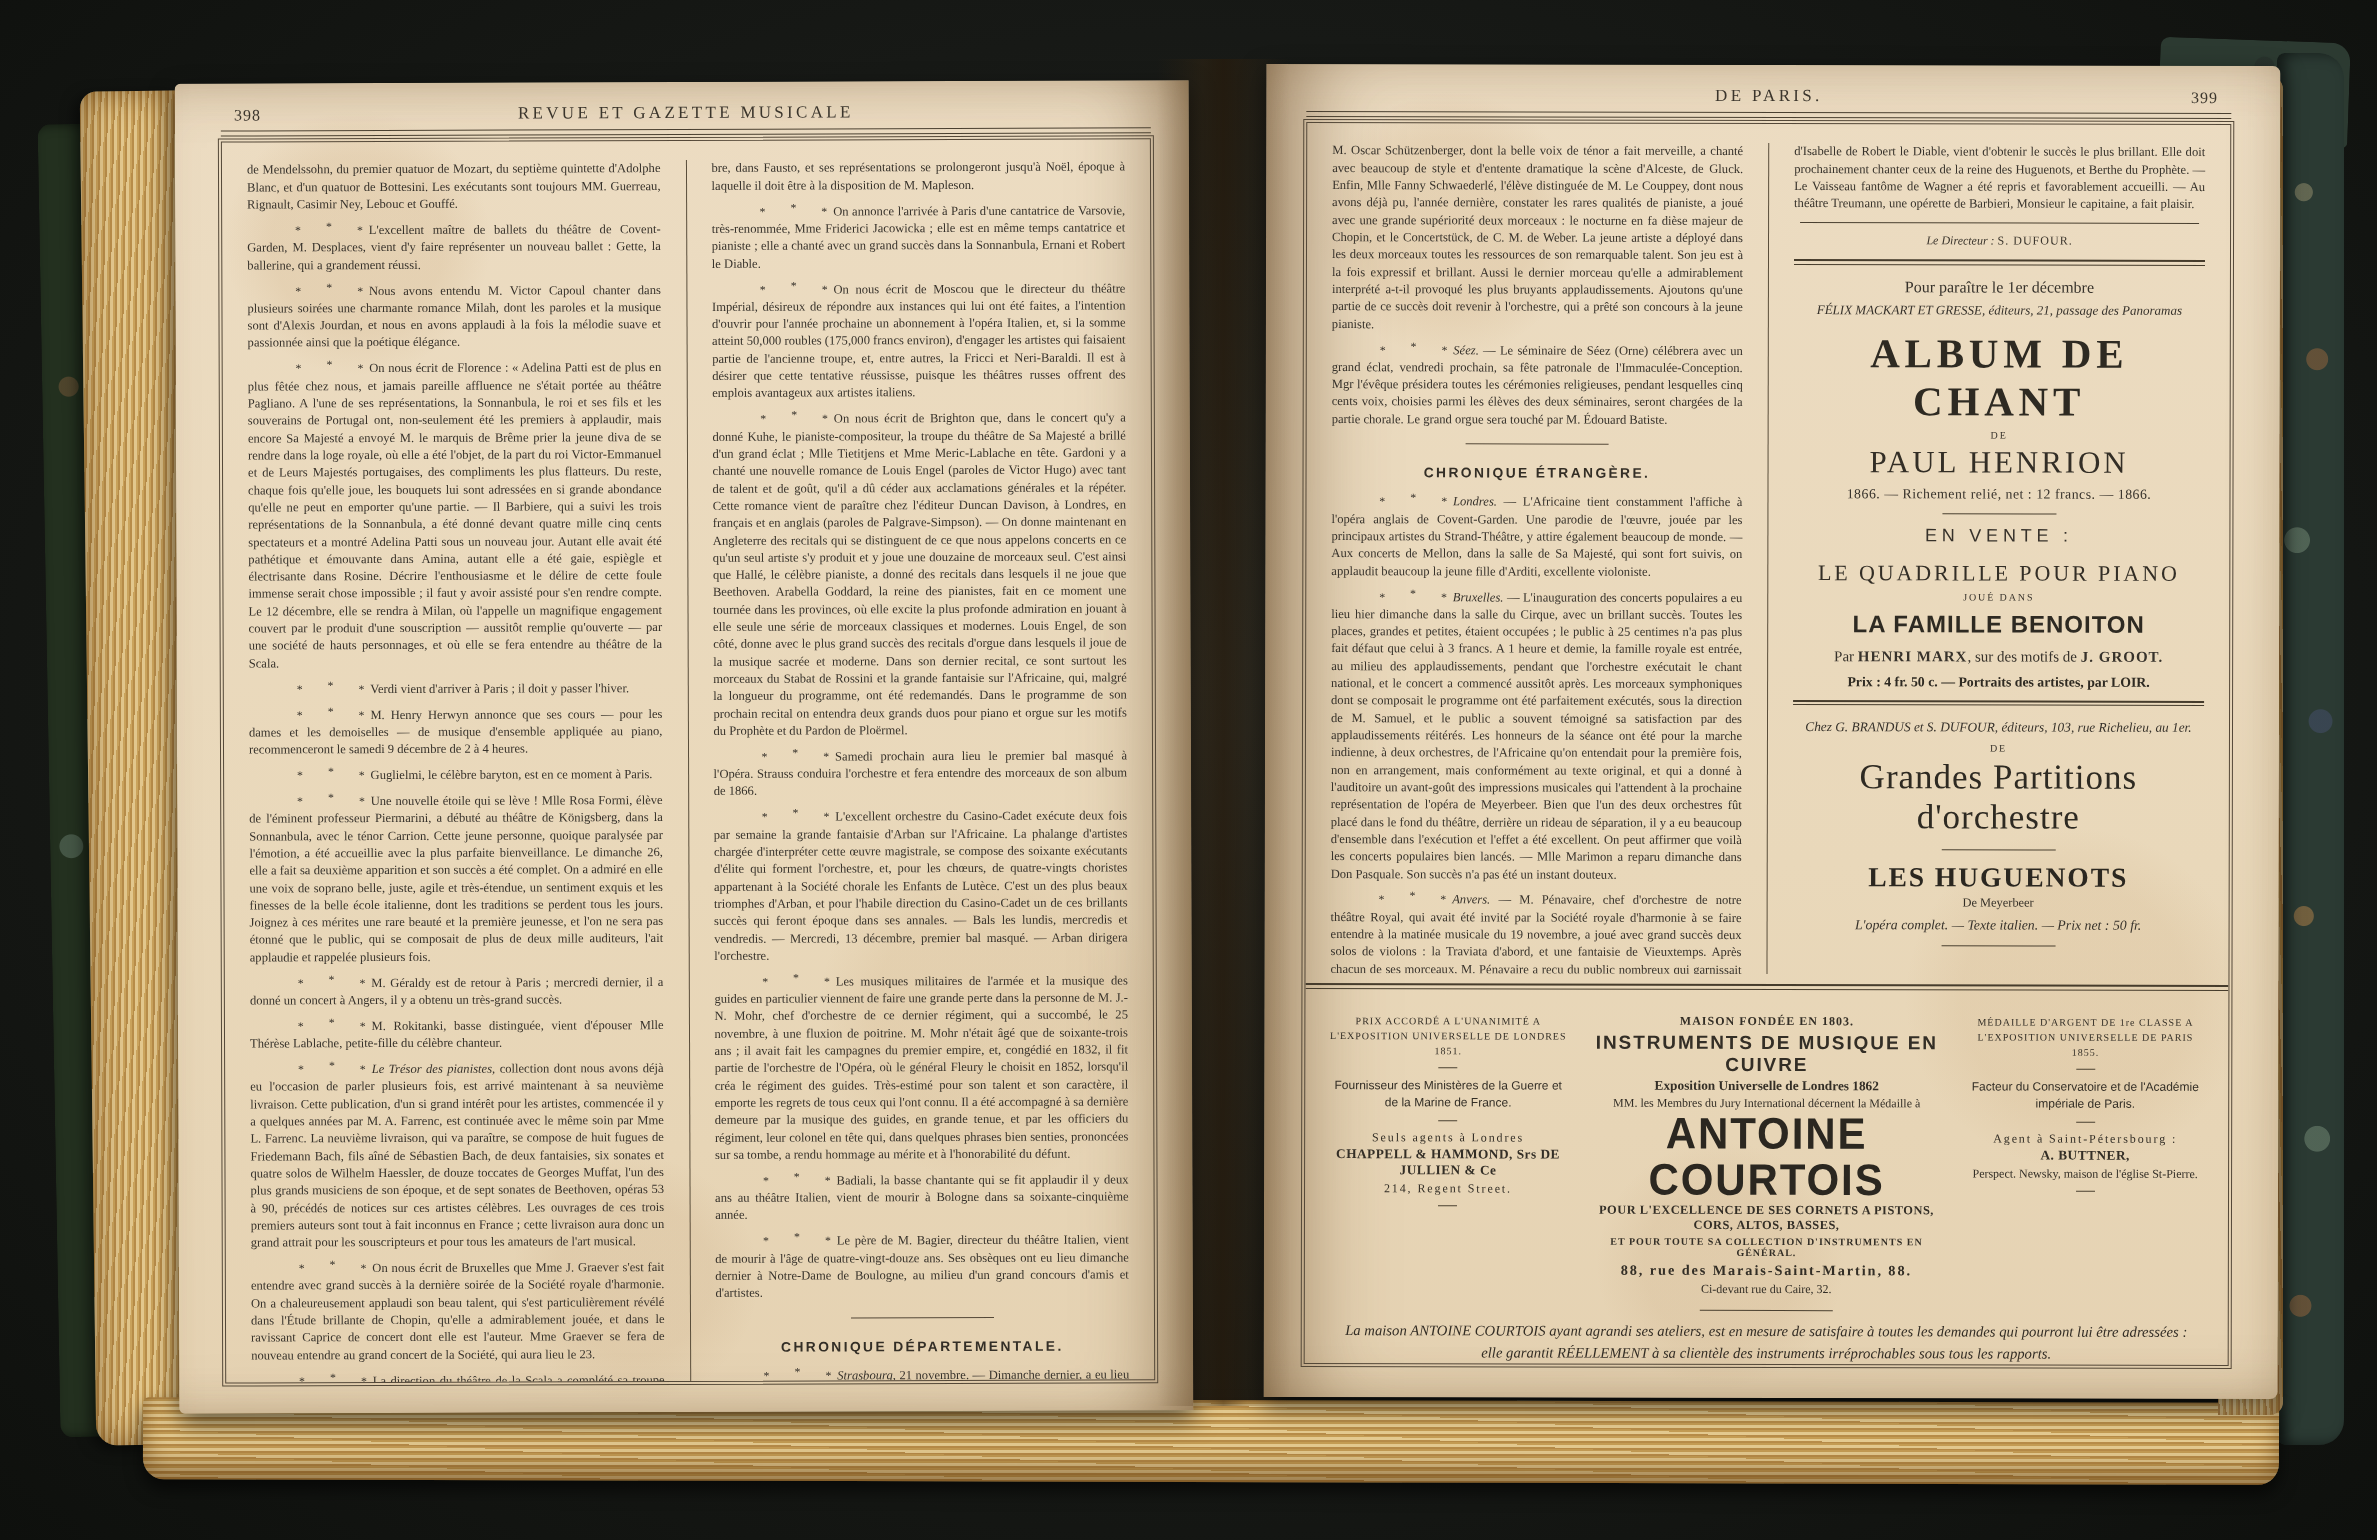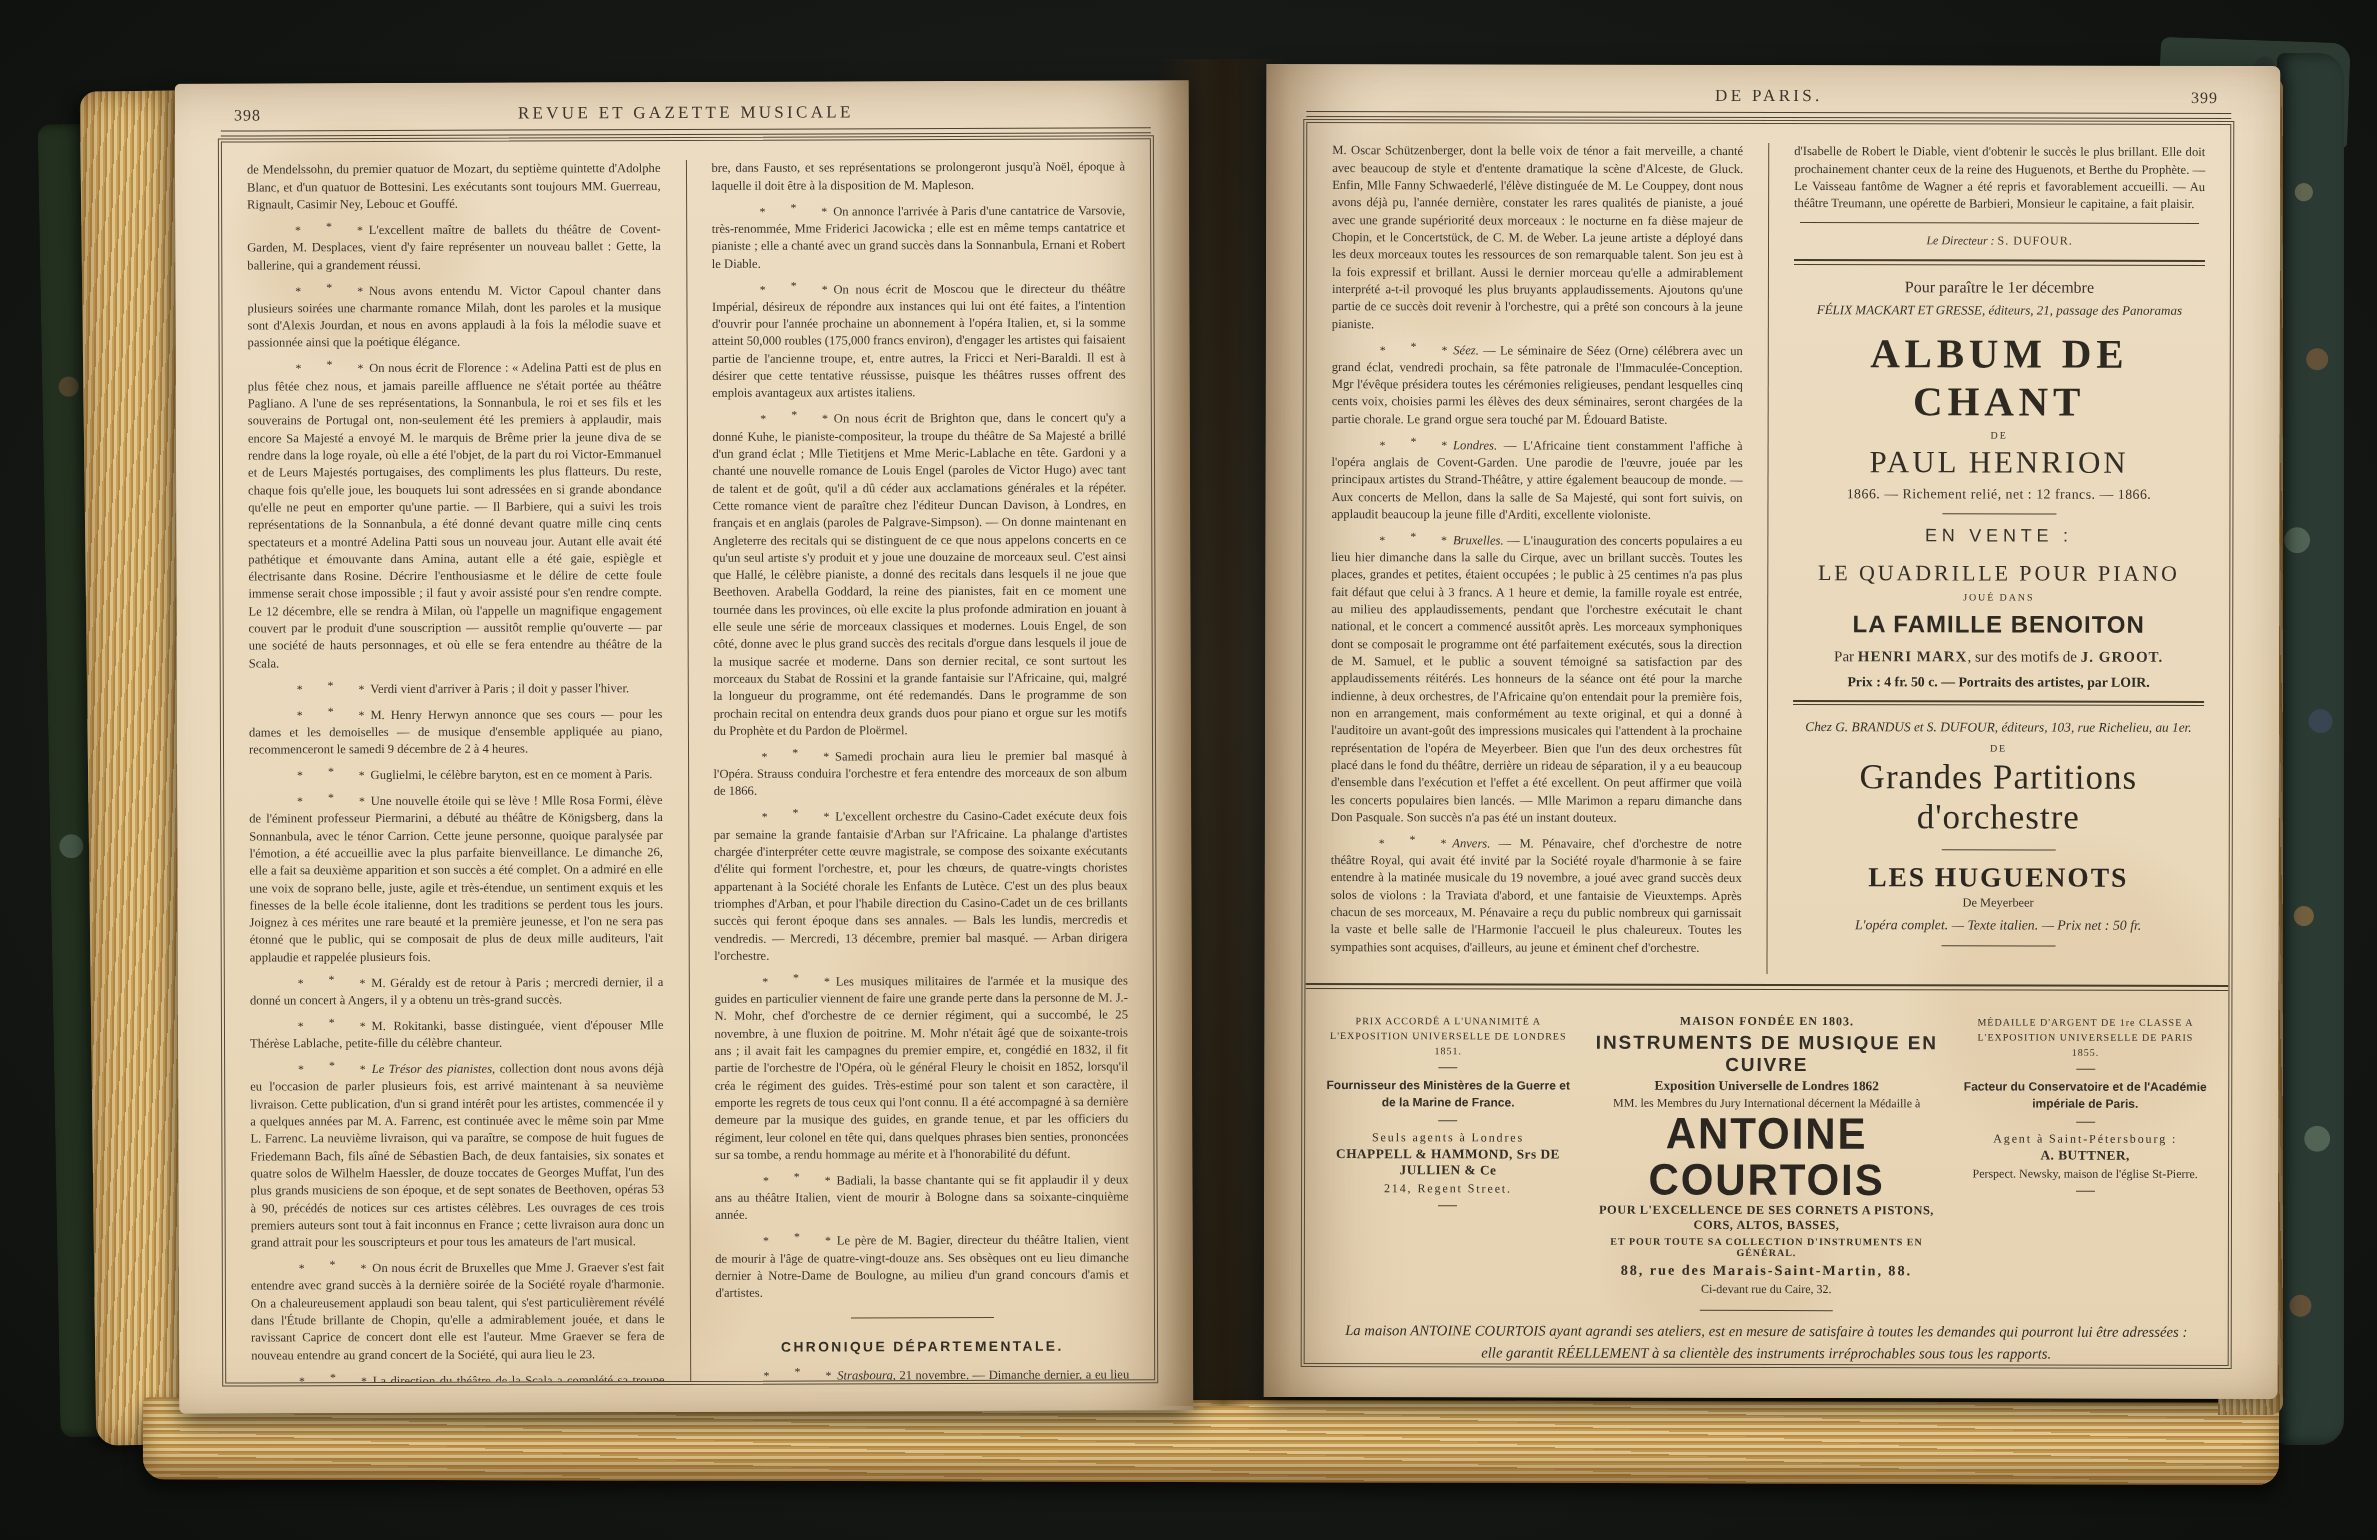--- a/index.html
+++ b/index.html
@@ -115,21 +115,21 @@
   .meyer{font-size:12.4px;font-weight:normal;margin:1.9px 0 7.6px;color:#332e26;}
   .ital-price{font-style:italic;font-size:13.8px;margin:0 0 3.8px;color:#37322b;}
   
   .bottom-wrap{margin-top:3.8px;}
   .bottom-ad{display:flex;padding:7.6px 9.5px 1.9px;}
   .bcol{padding:3.8px 11.4px;text-align:center;color:#332e26;}
   .bcol-l,.bcol-r{flex:0 0 27%;}
   .bcol-c{flex:1;}
   .bsep{width:19px;border-top:1.1px solid #4a4030;margin:8.6px auto;}
   .b-small-caps{font-size:10px;letter-spacing:1px;line-height:1.5;}
-  .b-bold{font-family:"Liberation Sans","DejaVu Sans",sans-serif;font-weight:bold;
+  .b-bold{font-family:"Liberation Sans","DejaVu Sans",sans-serif;font-weight:normal;
     font-size:12px;line-height:1.45;}
   .b-plain{font-size:12px;letter-spacing:1.9px;}
   .b-chappell{font-weight:bold;font-size:13.3px;letter-spacing:0.5px;margin-top:1.9px;}
   .b-street{font-size:12px;letter-spacing:1.9px;margin-top:2.9px;}
   .c-maison{font-size:12px;font-weight:bold;letter-spacing:1px;}
   .c-instr{font-family:"Liberation Sans","DejaVu Sans",sans-serif;font-weight:bold;
     font-size:19px;letter-spacing:1.9px;margin-top:2.9px;}
   .c-expo{font-size:13.3px;font-weight:bold;margin-top:1.9px;}
   .c-jury{font-size:12px;margin-top:1.9px;}
   .c-name{font-family:"Liberation Sans","DejaVu Sans",sans-serif;font-weight:bold;
@@ -204,20 +204,24 @@
       <div class="page-head">
         <span class="run-title">DE PARIS.</span>
         <span class="page-num num-right">399</span>
       </div>
       <div class="rule2"></div>
       <div class="frame">
         <div class="cols">
           <div class="col">
               <p class="para cont">M. Oscar Schützenberger, dont la belle voix de ténor a fait merveille, a chanté avec beaucoup de style et d'entente dramatique la scène d'Alceste, de Gluck. Enfin, Mlle Fanny Schwaederlé, l'élève distinguée de M. Le Couppey, dont nous avons déjà pu, l'année dernière, constater les rares qualités de pianiste, a joué avec une grande supériorité deux morceaux : le nocturne en fa dièse majeur de Chopin, et le Concertstück, de C. M. de Weber. La jeune artiste a déployé dans les deux morceaux toutes les ressources de son remarquable talent. Son jeu est à la fois expressif et brillant. Aussi le dernier morceau qu'elle a admirablement interprété a-t-il provoqué les plus bruyants applaudissements. Ajoutons qu'une partie de ce succès doit revenir à l'orchestre, qui a prêté son concours à la jeune pianiste.</p>
               <p class="para starred"><span class="am"><i>*</i><i class="u">*</i><i>*</i></span><em>Séez. </em>— Le séminaire de Séez (Orne) célébrera avec un grand éclat, vendredi prochain, sa fête patronale de l'Immaculée-Conception. Mgr l'évêque présidera toutes les cérémonies religieuses, pendant lesquelles cinq cents voix, choisies parmi les élèves des deux séminaires, seront chargées de la partie chorale. Le grand orgue sera touché par M. Édouard Batiste.</p>
+              <div class="chron-head">
+                <span class="head-rule"></span>
+                <h4>CHRONIQUE ÉTRANGÈRE.</h4>
+              </div>
               <p class="para starred"><span class="am"><i>*</i><i class="u">*</i><i>*</i></span><em>Londres. </em>— L'Africaine tient constamment l'affiche à l'opéra anglais de Covent-Garden. Une parodie de l'œuvre, jouée par les principaux artistes du Strand-Théâtre, y attire également beaucoup de monde. — Aux concerts de Mellon, dans la salle de Sa Majesté, qui sont fort suivis, on applaudit beaucoup la jeune fille d'Arditi, excellente violoniste.</p>
               <p class="para starred"><span class="am"><i>*</i><i class="u">*</i><i>*</i></span><em>Bruxelles. </em>— L'inauguration des concerts populaires a eu lieu hier dimanche dans la salle du Cirque, avec un brillant succès. Toutes les places, grandes et petites, étaient occupées ; le public à 25 centimes n'a pas plus fait défaut que celui à 3 francs. A 1 heure et demie, la famille royale est entrée, au milieu des applaudissements, pendant que l'orchestre exécutait le chant national, et le concert a commencé aussitôt après. Les morceaux symphoniques dont se composait le programme ont été parfaitement exécutés, sous la direction de M. Samuel, et le public a souvent témoigné sa satisfaction par des applaudissements réitérés. Les honneurs de la séance ont été pour la marche indienne, à deux orchestres, de l'Africaine qu'on entendait pour la première fois, non en arrangement, mais conformément au texte original, et qui a donné à l'auditoire un avant-goût des impressions musicales qui l'attendent à la prochaine représentation de l'opéra de Meyerbeer. Bien que l'un des deux orchestres fût placé dans le fond du théâtre, derrière un rideau de séparation, il y a eu beaucoup d'ensemble dans l'exécution et l'effet a été excellent. On peut affirmer que voilà les concerts populaires bien lancés. — Mlle Marimon a reparu dimanche dans Don Pasquale. Son succès n'a pas été un instant douteux.</p>
               <p class="para starred"><span class="am"><i>*</i><i class="u">*</i><i>*</i></span><em>Anvers. </em>— M. Pénavaire, chef d'orchestre de notre théâtre Royal, qui avait été invité par la Société royale d'harmonie à se faire entendre à la matinée musicale du 19 novembre, a joué avec grand succès deux solos de violons : la Traviata d'abord, et une fantaisie de Vieuxtemps. Après chacun de ses morceaux, M. Pénavaire a reçu du public nombreux qui garnissait la vaste et belle salle de l'Harmonie l'accueil le plus chaleureux. Toutes les sympathies sont acquises, d'ailleurs, au jeune et éminent chef d'orchestre.</p>
             </div>
 
           <div class="col adcol">
             <p class="frag">d'Isabelle de Robert le Diable, vient d'obtenir le succès le plus brillant. Elle doit prochainement chanter ceux de la reine des Huguenots, et Berthe du Prophète. — Le Vaisseau fantôme de Wagner a été repris et favorablement accueilli. — Au théâtre Treumann, une opérette de Barbieri, Monsieur le capitaine, a fait plaisir.</p>
             <div class="thin-rule"></div>
             <div class="director">
               <span class="lbl">Le Directeur :</span>

